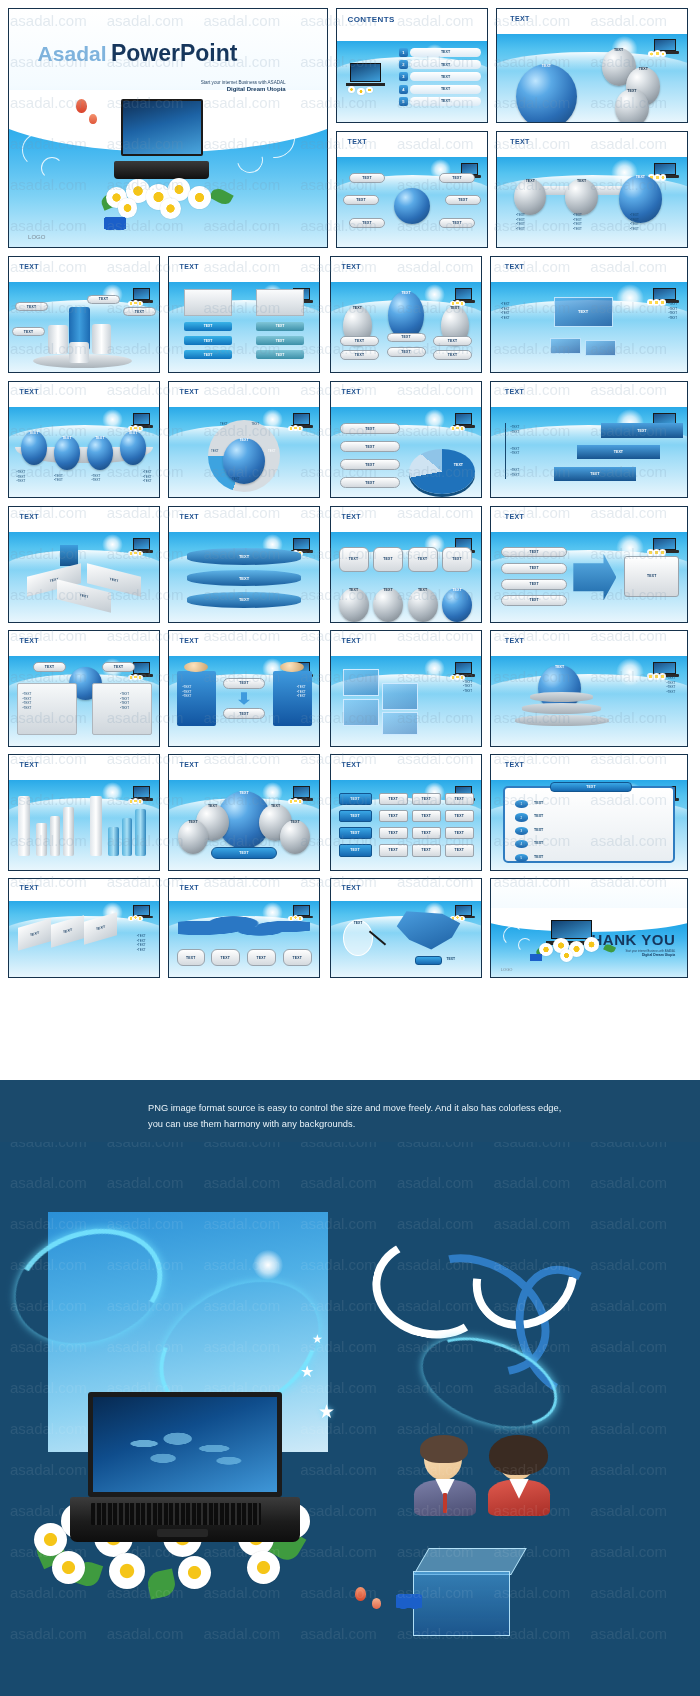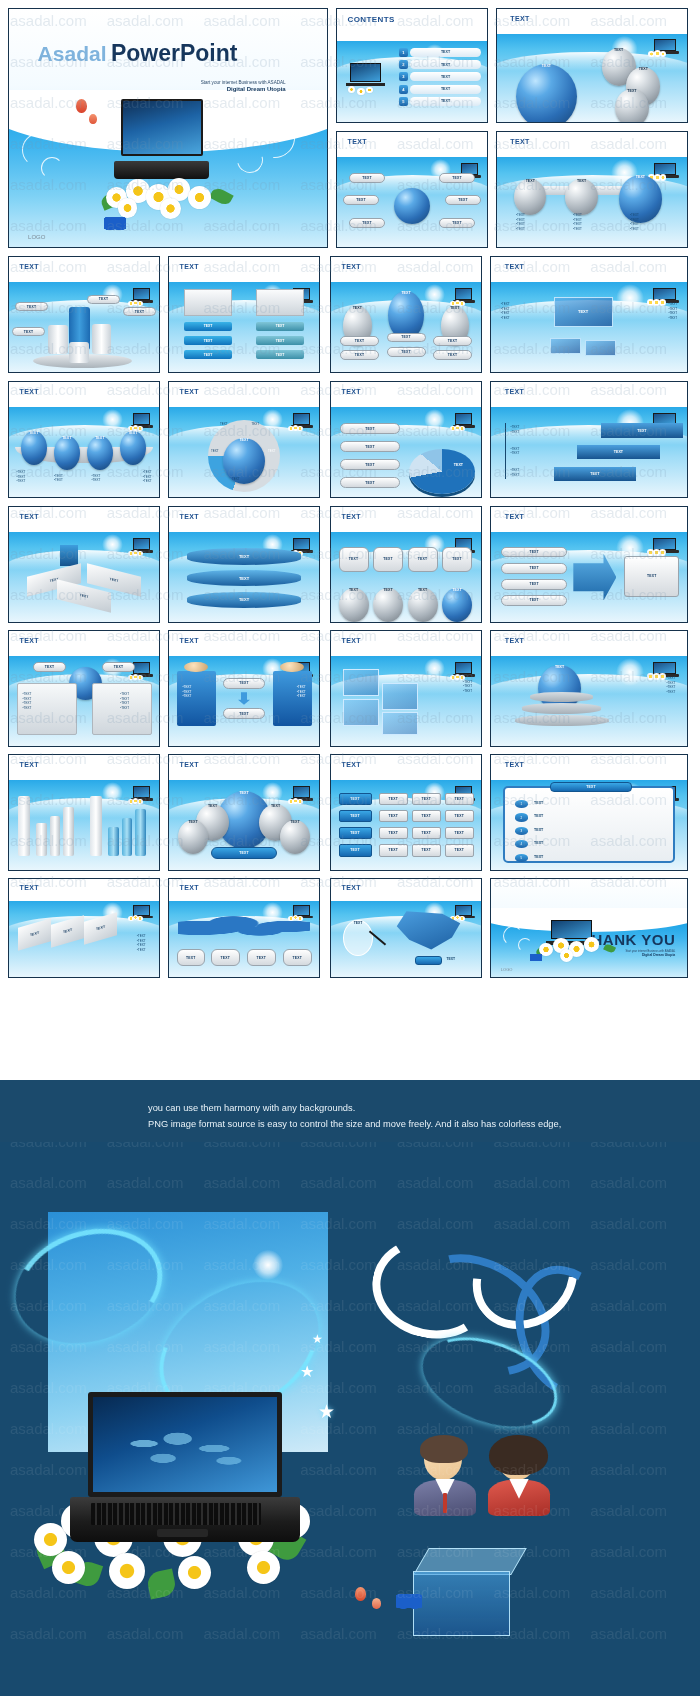--- a/index.html
+++ b/index.html
@@ -1540,22 +1540,22 @@
       <div class="face cube-front"></div>
     </div>
 
     <div class="balloon" style="left:355px; top:445px; background:linear-gradient(180deg,#f5956f,#d64a2e);"></div>
     <div class="balloon" style="left:372px; top:456px; width:9px; height:11px; background:linear-gradient(180deg,#f8b28f,#e2674a);"></div>
     <div class="butterfly" style="left:396px; top:452px; width:26px; height:18px;"></div>
   </div>
 
   <div class="png-banner"></div>
   <div class="png-desc">
+    <div>PNG image format source is easy to control the size and move freely. And it also has colorless edge,</div>
     <div>you can use them harmony with any backgrounds.</div>
-    <div>PNG image format source is easy to control the size and move freely. And it also has colorless edge,</div>
   </div>
 
   <div class="wm dark">
     <span>asadal.com</span>
       <span>asadal.com</span>
       <span>asadal.com</span>
       <span>asadal.com</span>
       <span>asadal.com</span>
       <span>asadal.com</span>
       <span>asadal.com</span>

